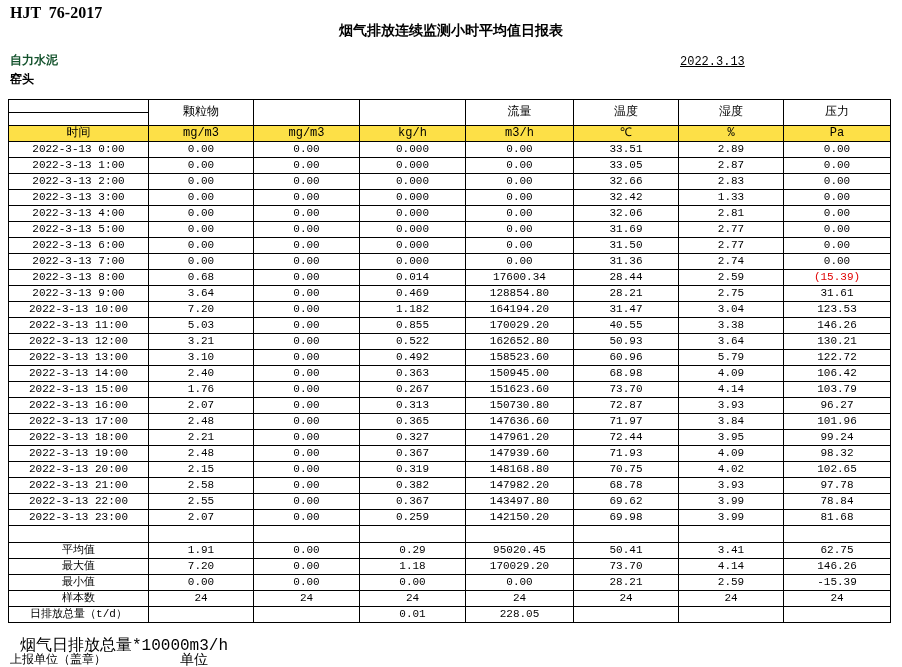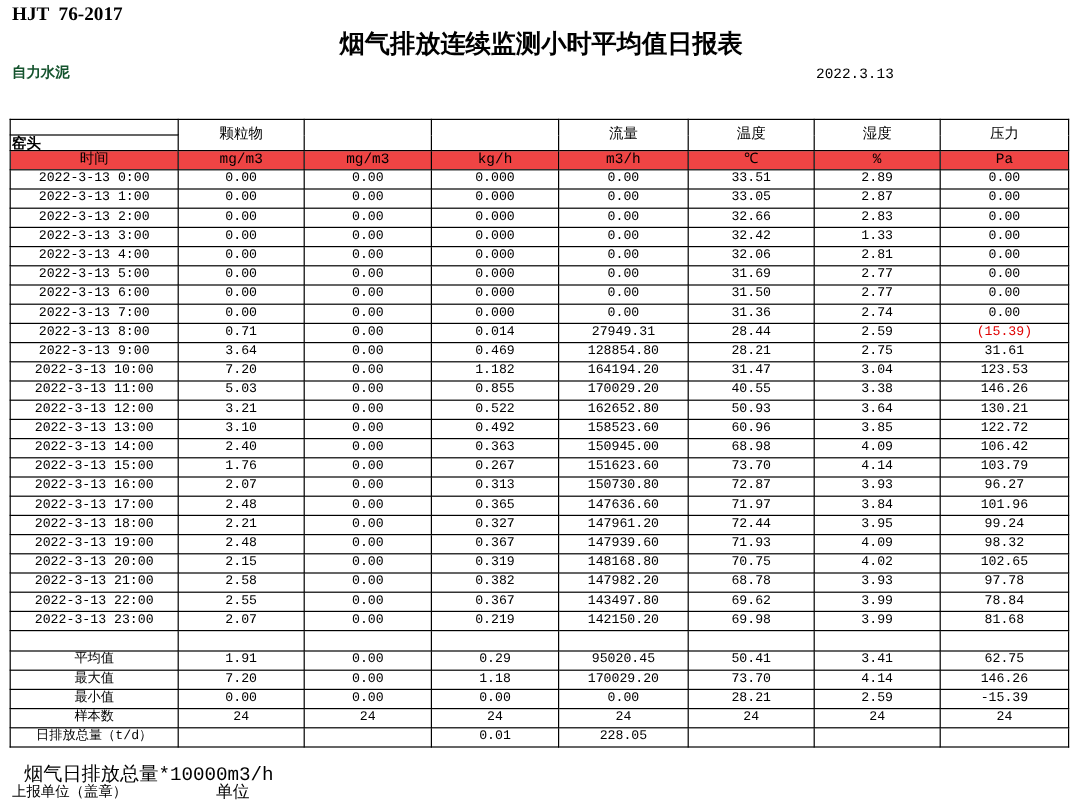--- a/index.html
+++ b/index.html
@@ -14,35 +14,36 @@
   .abs{position:absolute;}
   .doc-standard{
     left:10px;top:4px;
     font-weight:bold;font-size:16px;
     font-family:"Liberation Serif","DejaVu Serif",serif;
     white-space:pre;
   }
   .doc-title{
     left:0;right:0;top:22px;
     text-align:center;
-    font-weight:bold;font-size:21px;
+    font-weight:bold;font-size:14px;
   }
   .company{
     left:10px;top:52px;
     font-weight:bold;font-size:12px;
     color:#14532d;
   }
   .station{
     left:10px;top:71px;
-    font-weight:bold;font-size:12px;margin-top:40px;
+    font-weight:bold;font-size:12px;
   }
   .report-date{
     left:680px;top:55px;
     font-size:12px;
     font-family:"Liberation Mono","DejaVu Sans Mono",monospace;
+    text-decoration:underline;
   }
   table.daily{
     position:absolute;
     left:8px;top:99px;
     width:882px;
     border-collapse:collapse;
     table-layout:fixed;
     font-family:"Liberation Mono","DejaVu Sans Mono",monospace;
     font-size:11px;
     border-radius:10px;
@@ -52,21 +53,21 @@
     padding:0 2px;
     text-align:center;
     font-weight:normal;
     height:15px;
     line-height:15px;
     overflow:hidden;
     white-space:nowrap;
   }
   table.daily thead tr.split td{height:12px;line-height:12px;}
   table.daily thead th{font-size:12px;}
-  tr.green td, tr.green th{background:#ef4444;}
+  tr.green td, tr.green th{background:#fde047;}
   td.red{color:#e00000;}
   tr.blank-row td{height:16px;}
   .footer-note{
     left:20px;top:635px;
     font-size:16px;
     font-family:"Liberation Mono","DejaVu Sans Mono",monospace;
   }
   .footer-report-unit{
     left:10px;top:651px;
     font-size:12px;
@@ -198,24 +199,24 @@
         <td>0.00</td>
         <td>0.00</td>
         <td>0.000</td>
         <td>0.00</td>
         <td>31.36</td>
         <td>2.74</td>
         <td>0.00</td>
       </tr>
       <tr>
         <td>2022-3-13 8:00</td>
-        <td>0.71</td>
+        <td>0.68</td>
         <td>0.00</td>
         <td>0.014</td>
-        <td>27949.31</td>
+        <td>17600.34</td>
         <td>28.44</td>
         <td>2.59</td>
         <td class="red">(15.39)</td>
       </tr>
       <tr>
         <td>2022-3-13 9:00</td>
         <td>3.64</td>
         <td>0.00</td>
         <td>0.469</td>
         <td>128854.80</td>
@@ -253,21 +254,21 @@
         <td>3.64</td>
         <td>130.21</td>
       </tr>
       <tr>
         <td>2022-3-13 13:00</td>
         <td>3.10</td>
         <td>0.00</td>
         <td>0.492</td>
         <td>158523.60</td>
         <td>60.96</td>
-        <td>3.85</td>
+        <td>5.79</td>
         <td>122.72</td>
       </tr>
       <tr>
         <td>2022-3-13 14:00</td>
         <td>2.40</td>
         <td>0.00</td>
         <td>0.363</td>
         <td>150945.00</td>
         <td>68.98</td>
         <td>4.09</td>
@@ -350,21 +351,21 @@
         <td>0.367</td>
         <td>143497.80</td>
         <td>69.62</td>
         <td>3.99</td>
         <td>78.84</td>
       </tr>
       <tr>
         <td>2022-3-13 23:00</td>
         <td>2.07</td>
         <td>0.00</td>
-        <td>0.219</td>
+        <td>0.259</td>
         <td>142150.20</td>
         <td>69.98</td>
         <td>3.99</td>
         <td>81.68</td>
       </tr>
       <tr class="blank-row">
         <td></td>
         <td></td>
         <td></td>
         <td></td>

